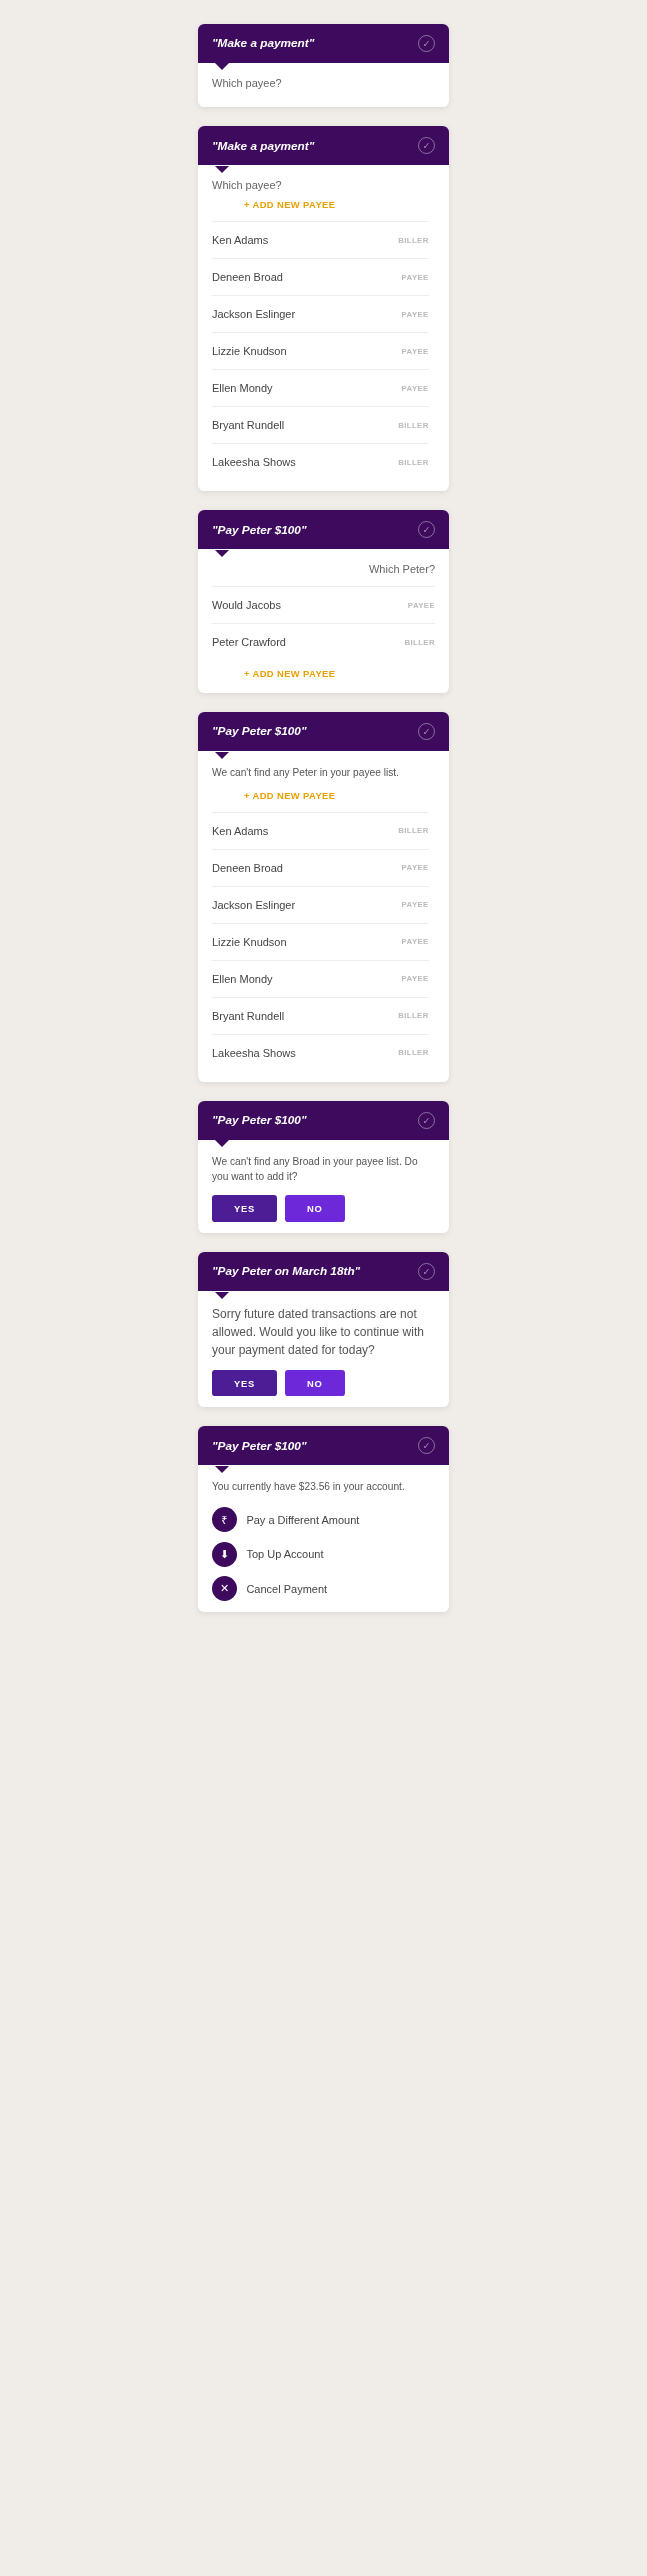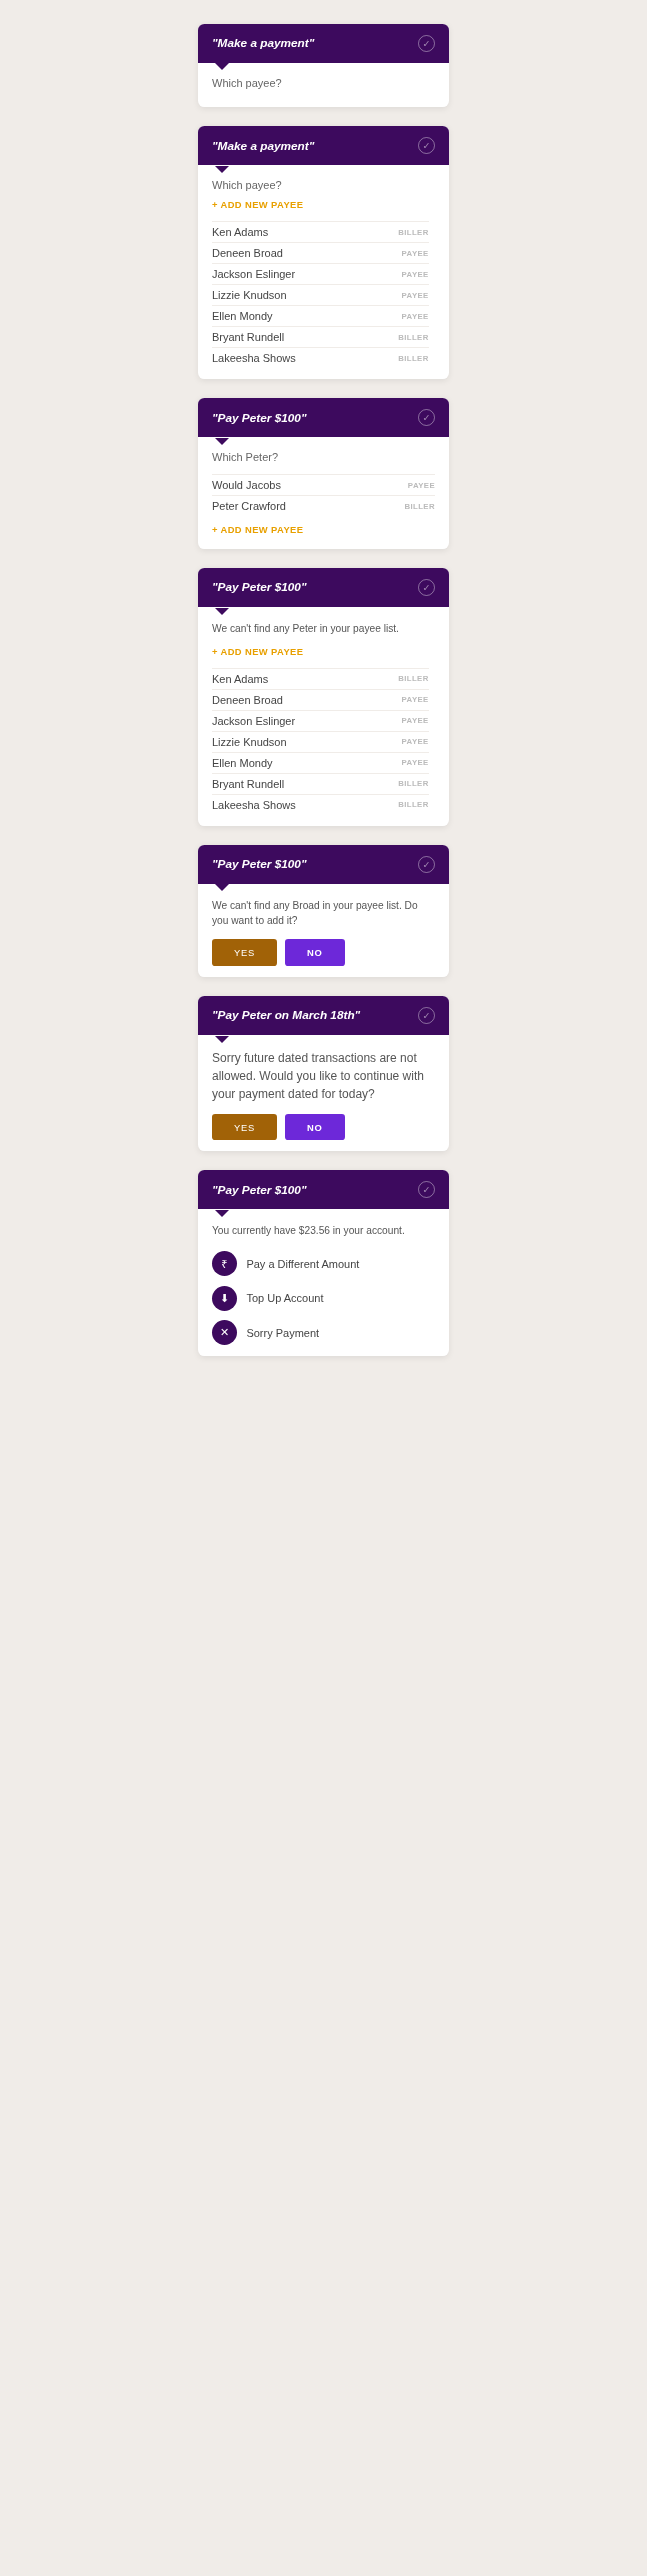--- a/index.html
+++ b/index.html
@@ -76,31 +76,32 @@
     .add-new-payee {
       color: #e8a000;
       font-size: 9.4px;
       font-weight: 700;
       letter-spacing: 0.4px;
       display: flex;
       align-items: center;
       gap: 3.1px;
       cursor: pointer;
       margin-bottom: 11px;
+      margin-left: 32px;
     }
 
     .payee-list {
       list-style: none;
     }
 
     .payee-item {
       display: flex;
       justify-content: space-between;
       align-items: center;
-      padding: 4px 0;
+      padding: 12px 0;
       border-top: 0.8px solid #f0ece8;
       cursor: pointer;
     }
 
     .payee-name {
       font-size: 11px;
       color: #444;
     }
 
     .payee-type {
@@ -112,40 +113,41 @@
 
     .payee-list-container {
       position: relative;
       padding-right: 6.3px;
     }
 
     .which-peter {
       color: #666;
       font-size: 11px;
       margin-bottom: 11px;
+      text-align: right;
     }
 
     .cannot-find {
       color: #555;
       font-size: 10.2px;
       margin-bottom: 9.4px;
       line-height: 1.5;
     }
 
     .yes-no-row {
       display: flex;
       gap: 7.8px;
       margin-top: 11px;
     }
 
     .btn-yes {
-      background: #a16207;
+      background: #4c1d95;
       color: #fff;
       font-size: 9.4px;
-      font-weight: 400;
+      font-weight: 700;
       letter-spacing: 0.8px;
       border: none;
       border-radius: 3.1px;
       padding: 7.8px 22px;
       cursor: pointer;
     }
 
     .btn-no {
       background: #6d28d9;
       color: #fff;
@@ -383,18 +385,18 @@
       <li class="action-item">
         <div class="action-icon">
           <span>⬇</span>
         </div>
         <span class="action-label">Top Up Account</span>
       </li>
       <li class="action-item">
         <div class="action-icon">
           <span>✕</span>
         </div>
-        <span class="action-label">Sorry Payment</span>
+        <span class="action-label">Cancel Payment</span>
       </li>
     </ul>
   </div>
 </div>
 
 
 </body></html>

